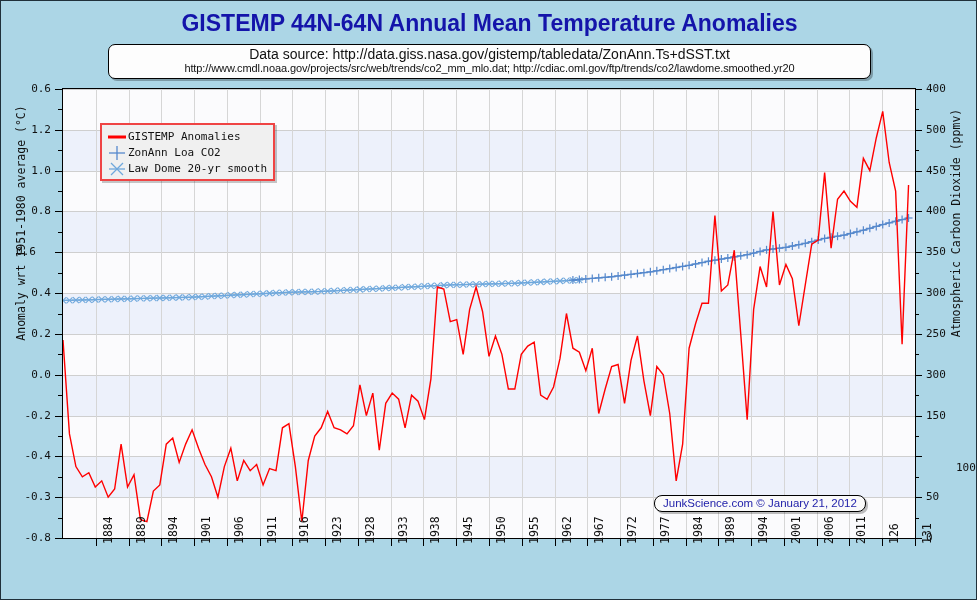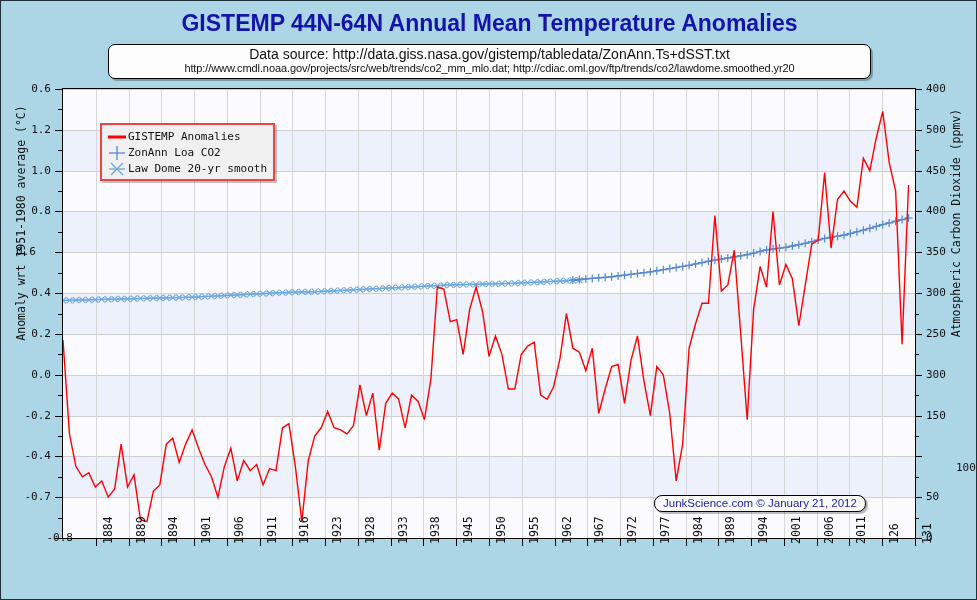--- a/index.html
+++ b/index.html
@@ -785,24 +785,24 @@
           <line x1="841.5454545454545" y1="128.9854545454545" x2="849.5454545454545" y2="128.9854545454545" stroke="#5588CC" stroke-width="1.2"></line>
           <line x1="845.5454545454545" y1="124.9854545454545" x2="845.5454545454545" y2="132.9854545454545" stroke="#5588CC" stroke-width="1.2"></line>
         </g>
         <polyline points="0.00,251.03 6.45,344.91 12.91,377.57 19.36,387.77 25.82,383.69 32.27,397.98 38.73,391.85 45.18,408.18 51.64,400.02 58.09,355.12 64.55,397.98 71.00,385.73 77.45,430.63 83.91,432.67 90.36,402.06 96.82,395.94 103.27,355.12 109.73,349.00 116.18,373.49 122.64,355.12 129.09,340.83 135.55,359.20 142.00,375.53 148.45,387.77 154.91,408.18 161.36,377.57 167.82,359.20 174.27,391.85 180.73,371.45 187.18,381.65 193.64,375.53 200.09,395.94 206.55,379.61 213.00,381.65 219.45,338.79 225.91,334.71 232.36,377.57 238.82,432.67 245.27,371.45 251.73,346.95 258.18,338.79 264.64,322.46 271.09,338.79 277.55,340.83 284.00,344.91 290.45,336.75 296.91,295.93 303.36,326.55 309.82,304.10 316.27,361.24 322.73,314.30 329.18,304.10 335.64,310.22 342.09,338.79 348.55,306.14 355.00,312.26 361.45,330.63 367.91,289.81 374.36,197.97 380.82,200.01 387.27,232.66 393.73,230.62 400.18,265.32 406.64,220.42 413.09,197.97 419.55,222.46 426.00,267.36 432.45,246.95 438.91,265.32 445.36,300.01 451.82,300.01 458.27,265.32 464.73,257.15 471.18,253.07 477.64,306.14 484.09,310.22 490.55,297.97 497.00,269.40 503.45,224.50 509.91,259.20 516.36,263.28 522.82,281.65 529.27,259.20 535.73,324.50 542.18,300.01 548.64,277.56 555.09,275.52 561.55,314.30 568.00,271.44 574.45,246.95 580.91,291.85 587.36,326.55 593.82,277.56 600.27,285.73 606.73,324.50 613.18,391.85 619.64,355.12 626.09,259.20 632.55,234.70 639.00,214.30 645.45,214.30 651.91,126.54 658.36,202.05 664.82,195.93 671.27,161.23 677.73,244.91 684.18,330.63 690.64,220.42 697.09,177.56 703.55,197.97 710.00,122.45 716.45,195.93 722.91,175.52 729.36,189.80 735.82,236.75 742.27,195.93 748.73,155.11 755.18,151.03 761.64,83.68 768.09,159.19 774.55,110.21 781.00,102.05 787.45,112.25 793.91,118.37 800.36,69.39 806.82,81.64 813.27,48.98 819.73,22.45 826.18,73.47 832.64,102.05 839.09,255.11 845.55,95.92" fill="none" stroke="#FF0000" stroke-width="1.4"></polyline>
       </svg>
   </div>
 
   <div id="ticksL">
       <div class="ytick" style="top: 537px; height: 1px; width: 7px; left: 54px;"></div>
       <div class="ytick" style="top: 516.591px; height: 1px; width: 4px; left: 57px;"></div>
-      <div class="ylab" style="left: 0px; width: 50px; top: 530px; padding-left: 22px;">-0.8</div>
+      <div class="ylab" style="left: 0px; width: 50px; top: 530px;">-0.8</div>
       <div class="ytick" style="top: 496.182px; height: 1px; width: 7px; left: 54px;"></div>
       <div class="ytick" style="top: 475.773px; height: 1px; width: 4px; left: 57px;"></div>
-      <div class="ylab" style="left: 0px; width: 50px; top: 489.182px;">-0.7</div>
+      <div class="ylab" style="left: 0px; width: 50px; top: 489.182px;">-0.3</div>
       <div class="ytick" style="top: 455.364px; height: 1px; width: 7px; left: 54px;"></div>
       <div class="ytick" style="top: 434.955px; height: 1px; width: 4px; left: 57px;"></div>
       <div class="ylab" style="left: 0px; width: 50px; top: 448.364px;">-0.4</div>
       <div class="ytick" style="top: 414.545px; height: 1px; width: 7px; left: 54px;"></div>
       <div class="ytick" style="top: 394.136px; height: 1px; width: 4px; left: 57px;"></div>
       <div class="ylab" style="left: 0px; width: 50px; top: 407.545px;">-0.2</div>
       <div class="ytick" style="top: 373.727px; height: 1px; width: 7px; left: 54px;"></div>
       <div class="ytick" style="top: 353.318px; height: 1px; width: 4px; left: 57px;"></div>
       <div class="ylab" style="left: 0px; width: 50px; top: 366.727px;">0.0</div>
       <div class="ytick" style="top: 332.909px; height: 1px; width: 7px; left: 54px;"></div>

